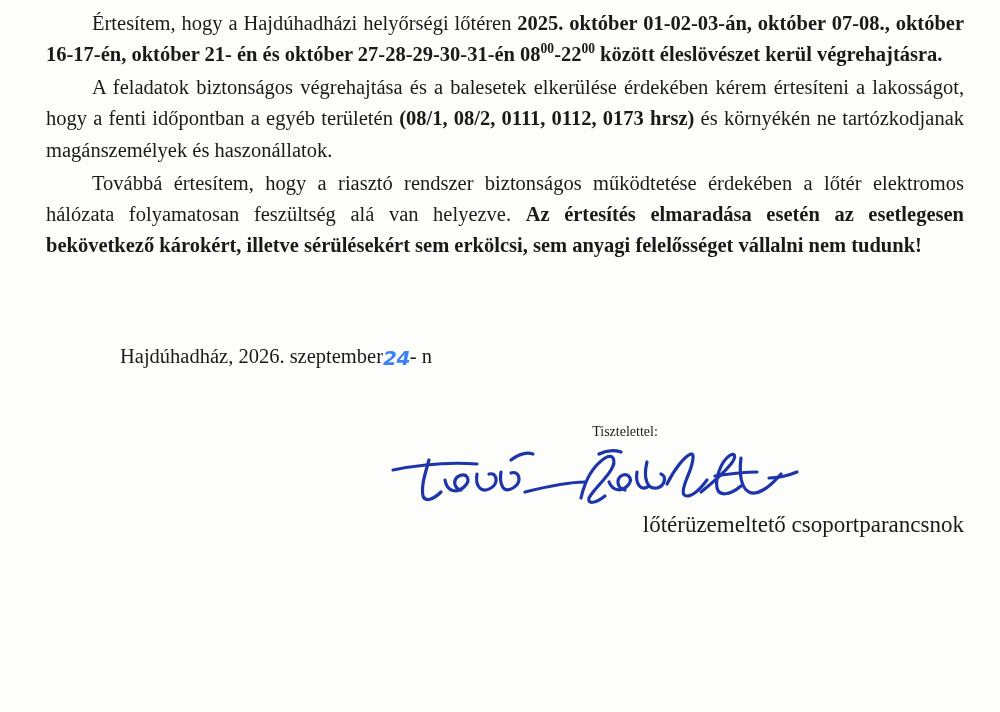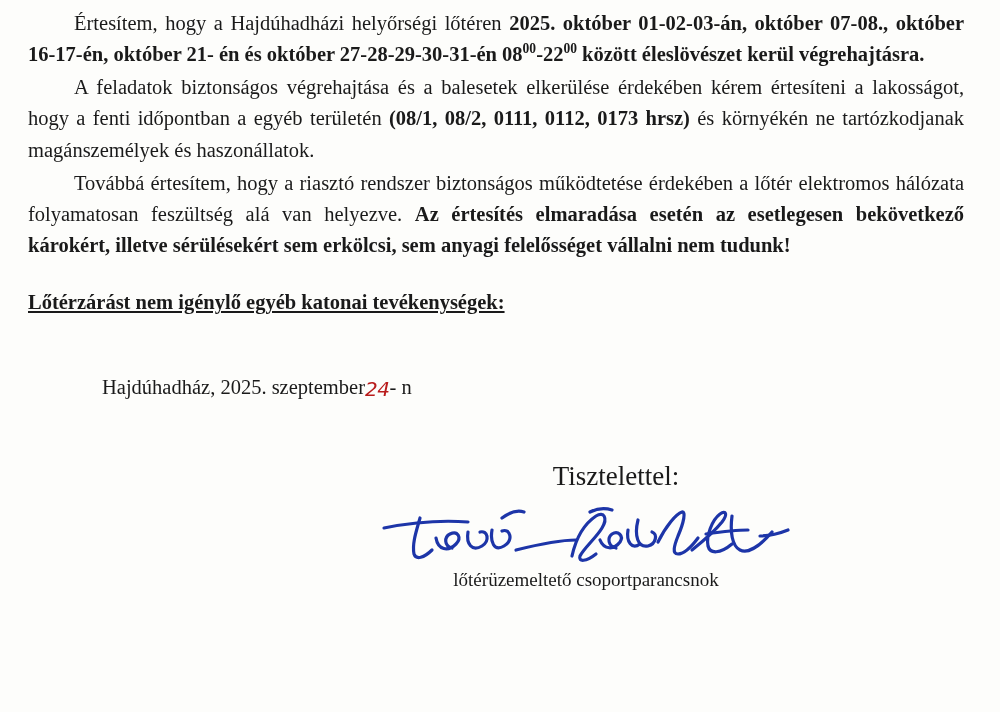--- a/index.html
+++ b/index.html
@@ -12,21 +12,21 @@
     background: #fdfdfb;
     font-family: "Liberation Serif", serif;
     color: #1a1a1a;
     overflow: hidden;
   }
   .page {
     position: relative;
     width: 1000px;
     height: 712px;
     box-sizing: border-box;
-    padding: 8px 36px 0 28px;
+    padding: 8px 36px 0 46px;
   }
   .para {
     font-size: 20.5px;
     line-height: 1.52;
     text-align: justify;
     text-justify: inter-word;
     margin: 0 0 2px 0;
     text-indent: 46px;
   }
   b, .b {
@@ -49,30 +49,30 @@
     line-height: 1.5;
   }
   .date-line {
     font-size: 20.5px;
     margin: 0;
     padding-left: 74px;
     white-space: pre;
   }
   .handwrite-date {
     font-family: "DejaVu Sans", sans-serif;
-    color: #b91c1c;
+    color: #3b82f6;
     font-size: 20px;
     font-style: italic;
-    font-weight: normal;
+    font-weight: bold;
     vertical-align: -2px;
     letter-spacing: -0.5px;
   }
   .regards {
-    font-size: 27px;
-    margin: 14px;
+    font-size: 14px;
+    margin: 8px;
     text-align: center;
     padding-left: 240px;
   }
   .sig-block {
     margin-top: 4px;
     text-align: center;
     padding-left: 180px;
   }
   .signature {
     height: 62px;
@@ -82,44 +82,44 @@
   .signature svg {
     display: block;
     margin: 0 auto;
   }
   .sig-name {
     font-size: 20.5px;
     font-weight: bold;
     line-height: 1.3;
   }
   .sig-role {
-    font-size: 19px;
+    font-size: 23px;
     line-height: 1.3;
+    text-align: right;
   }
 </style>
 </head>
 <body>
 
 <div class="page">
 
   <p class="para"><span>Értesítem, hogy a Hajdúhadházi helyőrségi lőtéren </span><b><span>2025. október 01-02-03-án, október 07-08., október 16-17-én, október 21- én és október 27-28-29-30-31-én 08</span><sup>00</sup><span>-22</span><sup>00</sup><span> között éleslövészet kerül végrehajtásra.</span></b></p>
 
   <p class="para"><span>A feladatok biztonságos végrehajtása és a balesetek elkerülése érdekében kérem értesíteni a lakosságot, hogy a fenti időpontban a egyéb területén </span><b>(08/1, 08/2, 0111, 0112, 0173 hrsz)</b><span> és környékén ne tartózkodjanak magánszemélyek és haszonállatok.</span></p>
 
   <p class="para"><span>Továbbá értesítem, hogy a riasztó rendszer biztonságos működtetése érdekében a lőtér elektromos hálózata folyamatosan feszültség alá van helyezve. </span><b>Az értesítés elmaradása esetén az esetlegesen bekövetkező károkért, illetve sérülésekért sem erkölcsi, sem anyagi felelősséget vállalni nem tudunk!</b></p>
 
   <div class="spacer-md"></div>
 
-  <p class="heading-underline">Lőtérzárást nem igénylő egyéb katonai tevékenységek:</p>
 
 
   <div class="spacer-lg"></div>
   <div class="spacer-md"></div>
 
-  <p class="date-line"><span>Hajdúhadház, 2025. szeptember</span><span class="handwrite-date">24</span><span>- n</span></p>
+  <p class="date-line"><span>Hajdúhadház, 2026. szeptember</span><span class="handwrite-date">24</span><span>- n</span></p>
 
   <div class="spacer-lg"></div>
   <div class="spacer-sm"></div>
 
   <p class="regards">Tisztelettel:</p>
 
   <div class="sig-block">
     <div class="signature">
       <svg width="420" height="62" viewBox="0 0 420 62" fill="none" xmlns="http://www.w3.org/2000/svg" aria-hidden="true">
         <g stroke="#1d35a8" stroke-width="3.2" fill="none" stroke-linecap="round" stroke-linejoin="round">

